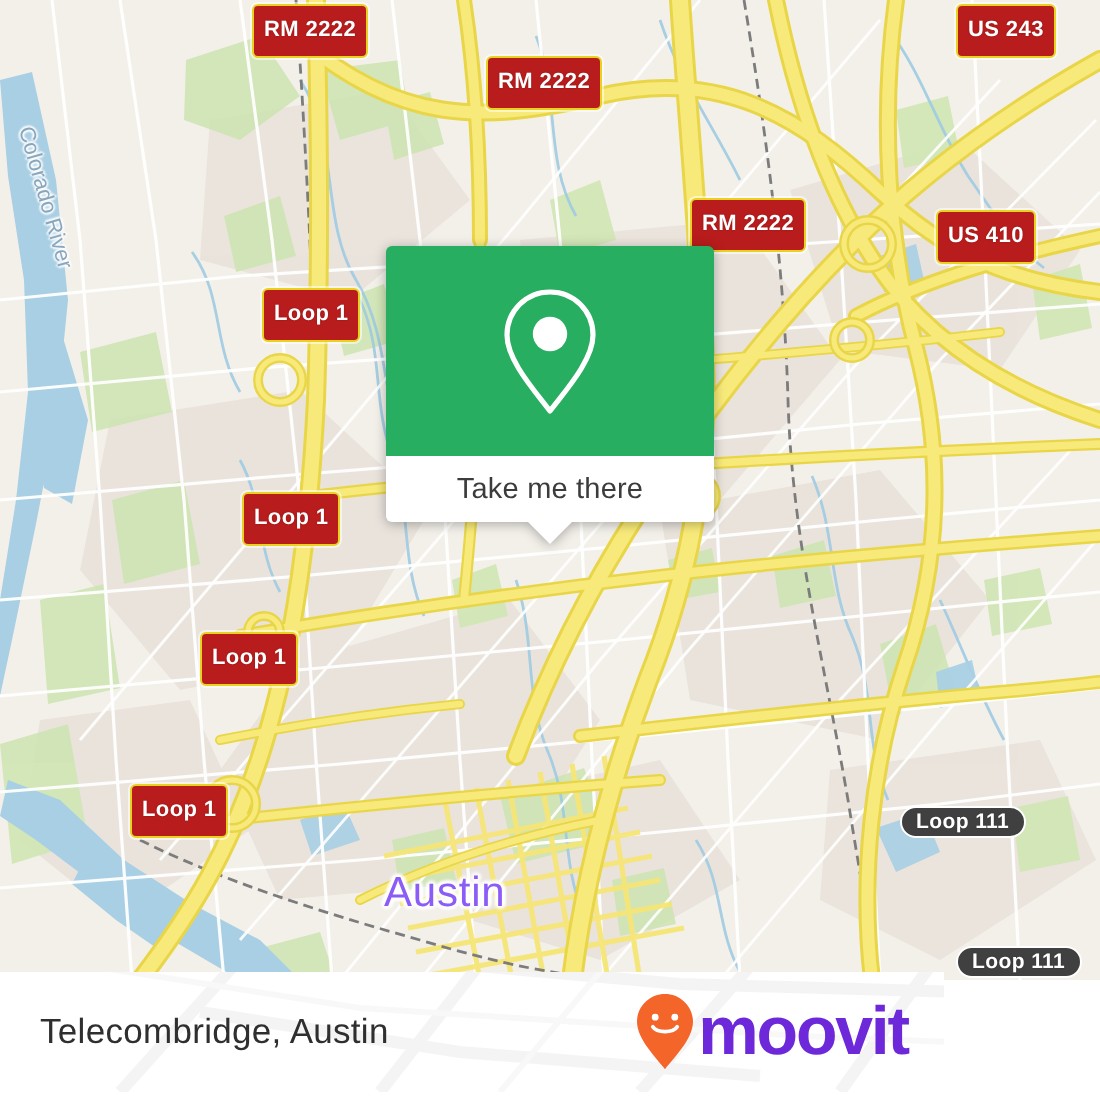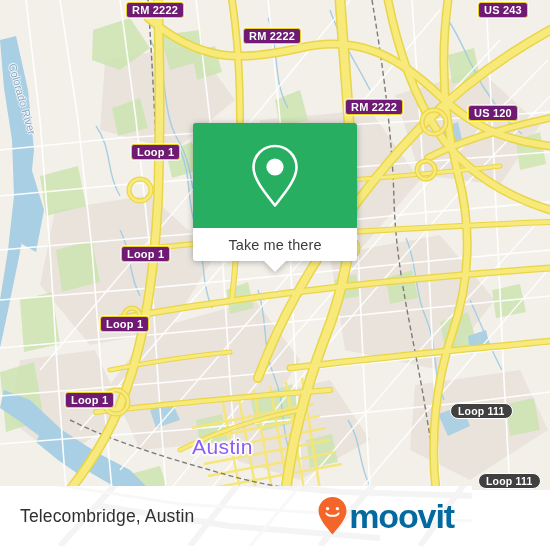--- a/index.html
+++ b/index.html
@@ -19,26 +19,26 @@
     position:absolute;
     box-sizing:border-box;
     display:flex;align-items:center;justify-content:center;
     font-weight:bold;
     color:#ffffff;
     white-space:nowrap;
     letter-spacing:.2px;
     text-shadow:0 0 1px rgba(0,0,0,.25);
   }
   .shield.hw{
-    background:#701a75;
+    background:#b91c1c;
     border:1.5px solid #e8d21f;
     border-radius:3px;
     font-size:11px;
     padding:1px 5px 2px 5px;
-    height:16px;
+    height:27px;
     box-shadow:0 0 0 1px rgba(255,255,255,.55);
   }
   .shield.loop111{
     background:#404040;
     border:1.5px solid #ffffff;
     border-radius:9px;
     font-size:10.5px;
     padding:1px 7px 2px 7px;
     height:16px;
   }
@@ -110,21 +110,21 @@
   #footer-bg{position:absolute;left:0;top:-340px;width:550px;height:400px;opacity:.40;}
   #footer-title{
     position:absolute;left:20px;top:50%;transform:translateY(-50%);
     font-size:17.5px;color:#2f2f2f;letter-spacing:.15px;white-space:nowrap;
   }
   #brand{
     position:absolute;right:18px;top:50%;transform:translateY(-50%);
     display:flex;align-items:center;
   }
   #brand-word{
-    font-size:34px;font-weight:bold;color:#0369a1;letter-spacing:-1.1px;
+    font-size:34px;font-weight:bold;color:#6d28d9;letter-spacing:-1.1px;
     line-height:1;margin-left:1px;
   }
 </style>
 </head>
 <body>
 
 <div id="root">
 
   <div id="map">
     <svg width="550" height="490" viewBox="0 0 550 490" xmlns="http://www.w3.org/2000/svg">
@@ -314,21 +314,21 @@
           <circle cx="426" cy="170" r="9"></circle>
         </g>
       </g>
     </svg>
 
     <div id="road-labels">
         <div class="shield hw" style="left: 126px; top: 2px;">RM 2222</div>
         <div class="shield hw" style="left: 243px; top: 28px;">RM 2222</div>
         <div class="shield hw" style="left: 345px; top: 99px;">RM 2222</div>
         <div class="shield hw" style="left: 478px; top: 2px;">US 243</div>
-        <div class="shield hw" style="left: 468px; top: 105px;">US 120</div>
+        <div class="shield hw" style="left: 468px; top: 105px;">US 410</div>
         <div class="shield hw" style="left: 131px; top: 144px;">Loop 1</div>
         <div class="shield hw" style="left: 121px; top: 246px;">Loop 1</div>
         <div class="shield hw" style="left: 100px; top: 316px;">Loop 1</div>
         <div class="shield hw" style="left: 65px; top: 392px;">Loop 1</div>
         <div class="shield loop111" style="left: 450px; top: 403px;">Loop 111</div>
         <div class="shield loop111" style="left: 478px; top: 473px;">Loop 111</div>
       </div>
 
     <div class="placelabel" style="left:192px;top:435px;">Austin</div>
 

